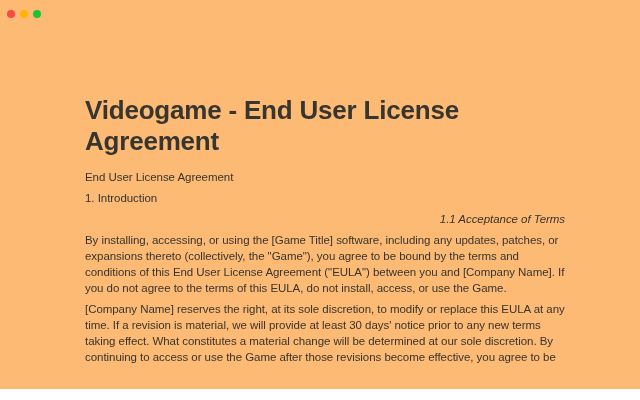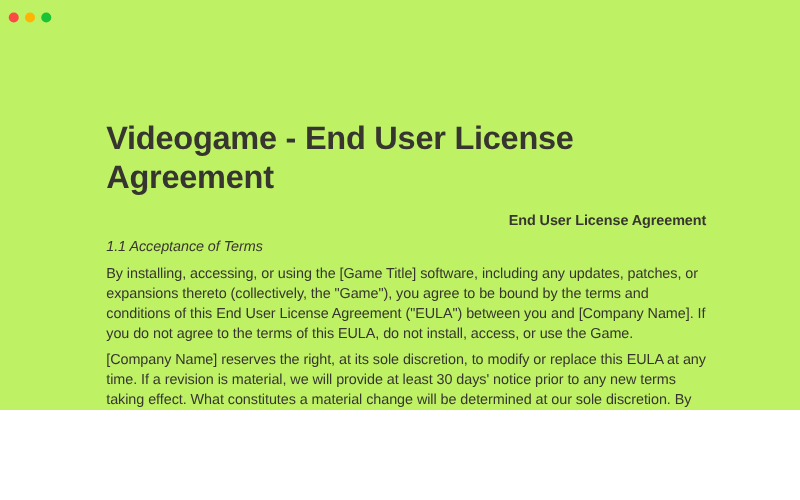--- a/index.html
+++ b/index.html
@@ -5,22 +5,22 @@
   * { margin: 0; padding: 0; box-sizing: border-box; }
   html, body { width: 640px; height: 400px; }
   body {
     font-family: "Liberation Sans", sans-serif;
     background: #ffffff;
     overflow: hidden;
   }
   .window {
     position: relative;
     width: 640px;
-    height: 328px;
-    background: #bef264;
+    height: 389px;
+    background: #fdba74;
     overflow: hidden;
   }
   .titlebar {
     position: absolute;
     top: 0; left: 0;
     width: 100%;
     height: 28px;
   }
   .traffic-lights {
     position: absolute;
@@ -52,41 +52,42 @@
   }
   .block {
     font-size: 11.5px;
     line-height: 16px;
     letter-spacing: -0.05px;
     margin-top: 5px;
   }
   .block.first {
     margin-top: 12px;
   }
-  .block.bold { font-weight: 700; text-align: right; }
-  .block.italic { font-style: italic; }
+  .block.bold { font-weight: 400; }
+  .block.italic { font-style: italic; text-align: right; }
 </style>
 </head>
 <body>
 
 <div class="window">
 
   <div class="titlebar">
     <div class="traffic-lights">
       <button class="traffic-light" style="background: rgb(251, 73, 67);"></button>
       <button class="traffic-light" style="background: rgb(255, 179, 3);"></button>
       <button class="traffic-light" style="background: rgb(27, 196, 52);"></button>
     </div>
   </div>
 
   <div class="content">
     <h1 class="doc-title">Videogame - End User License Agreement</h1>
 
     <div class="block bold first">End User License Agreement</div>
 
+    <div class="block bold">1. Introduction</div>
 
     <div class="block italic">1.1 Acceptance of Terms</div>
 
     <div class="block">By installing, accessing, or using the [Game Title] software, including any updates, patches, or expansions thereto (collectively, the "Game"), you agree to be bound by the terms and conditions of this End User License Agreement ("EULA") between you and [Company Name]. If you do not agree to the terms of this EULA, do not install, access, or use the Game.</div>
 
 
     <div class="block">[Company Name] reserves the right, at its sole discretion, to modify or replace this EULA at any time. If a revision is material, we will provide at least 30 days' notice prior to any new terms taking effect. What constitutes a material change will be determined at our sole discretion. By continuing to access or use the Game after those revisions become effective, you agree to be</div>
   </div>
 
 </div>

